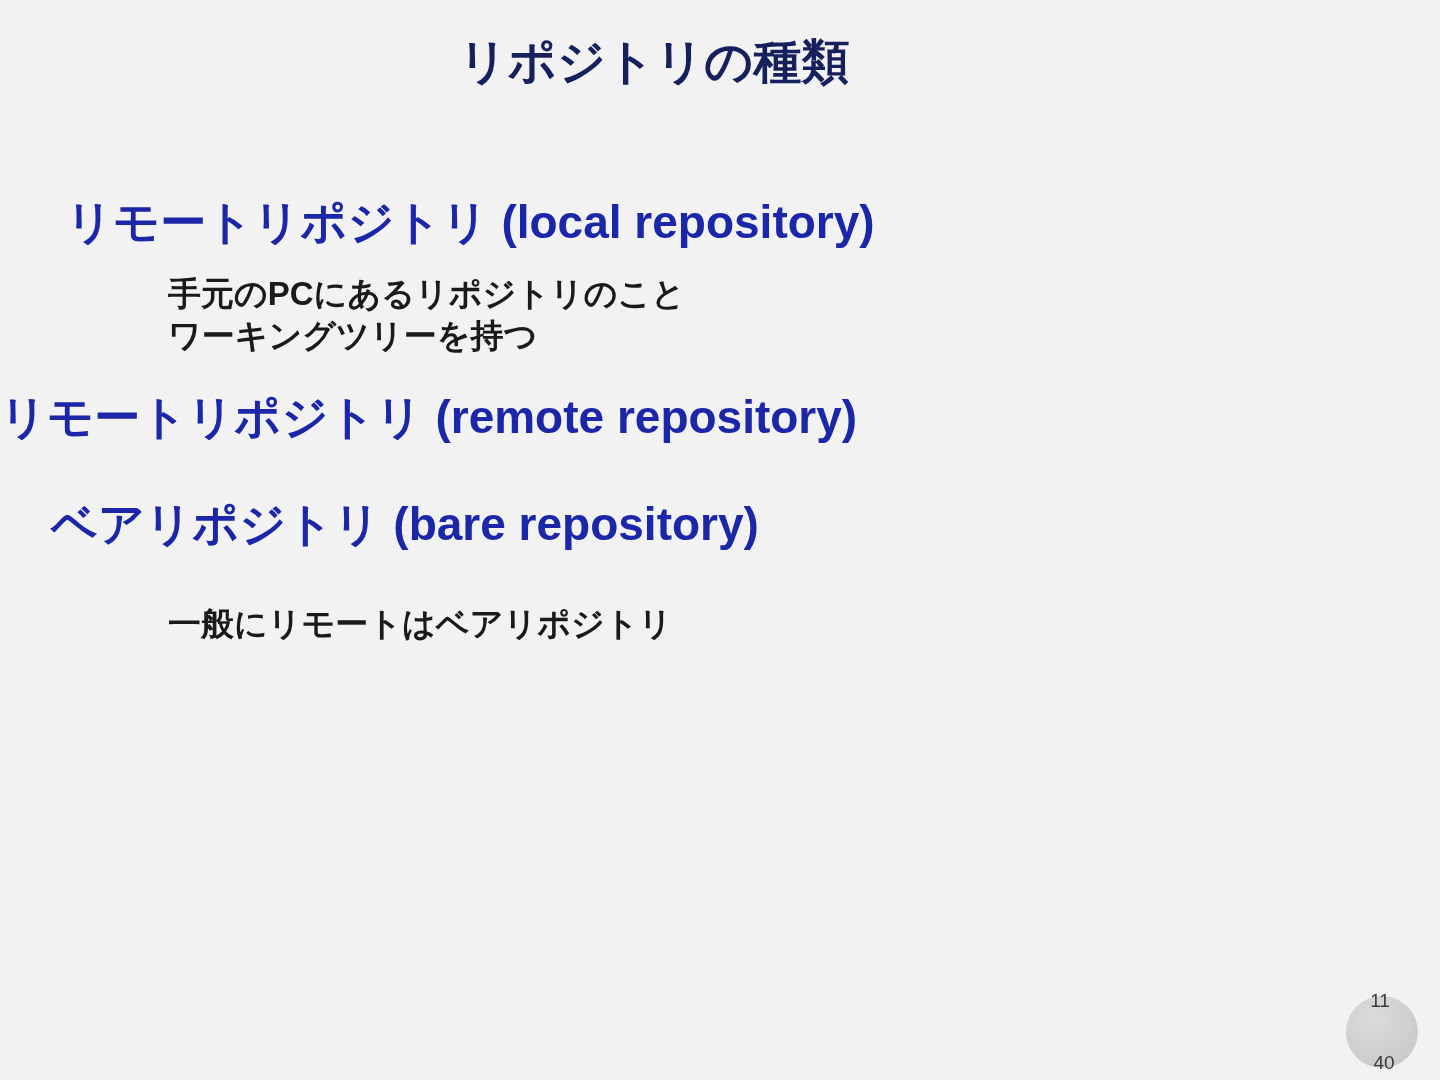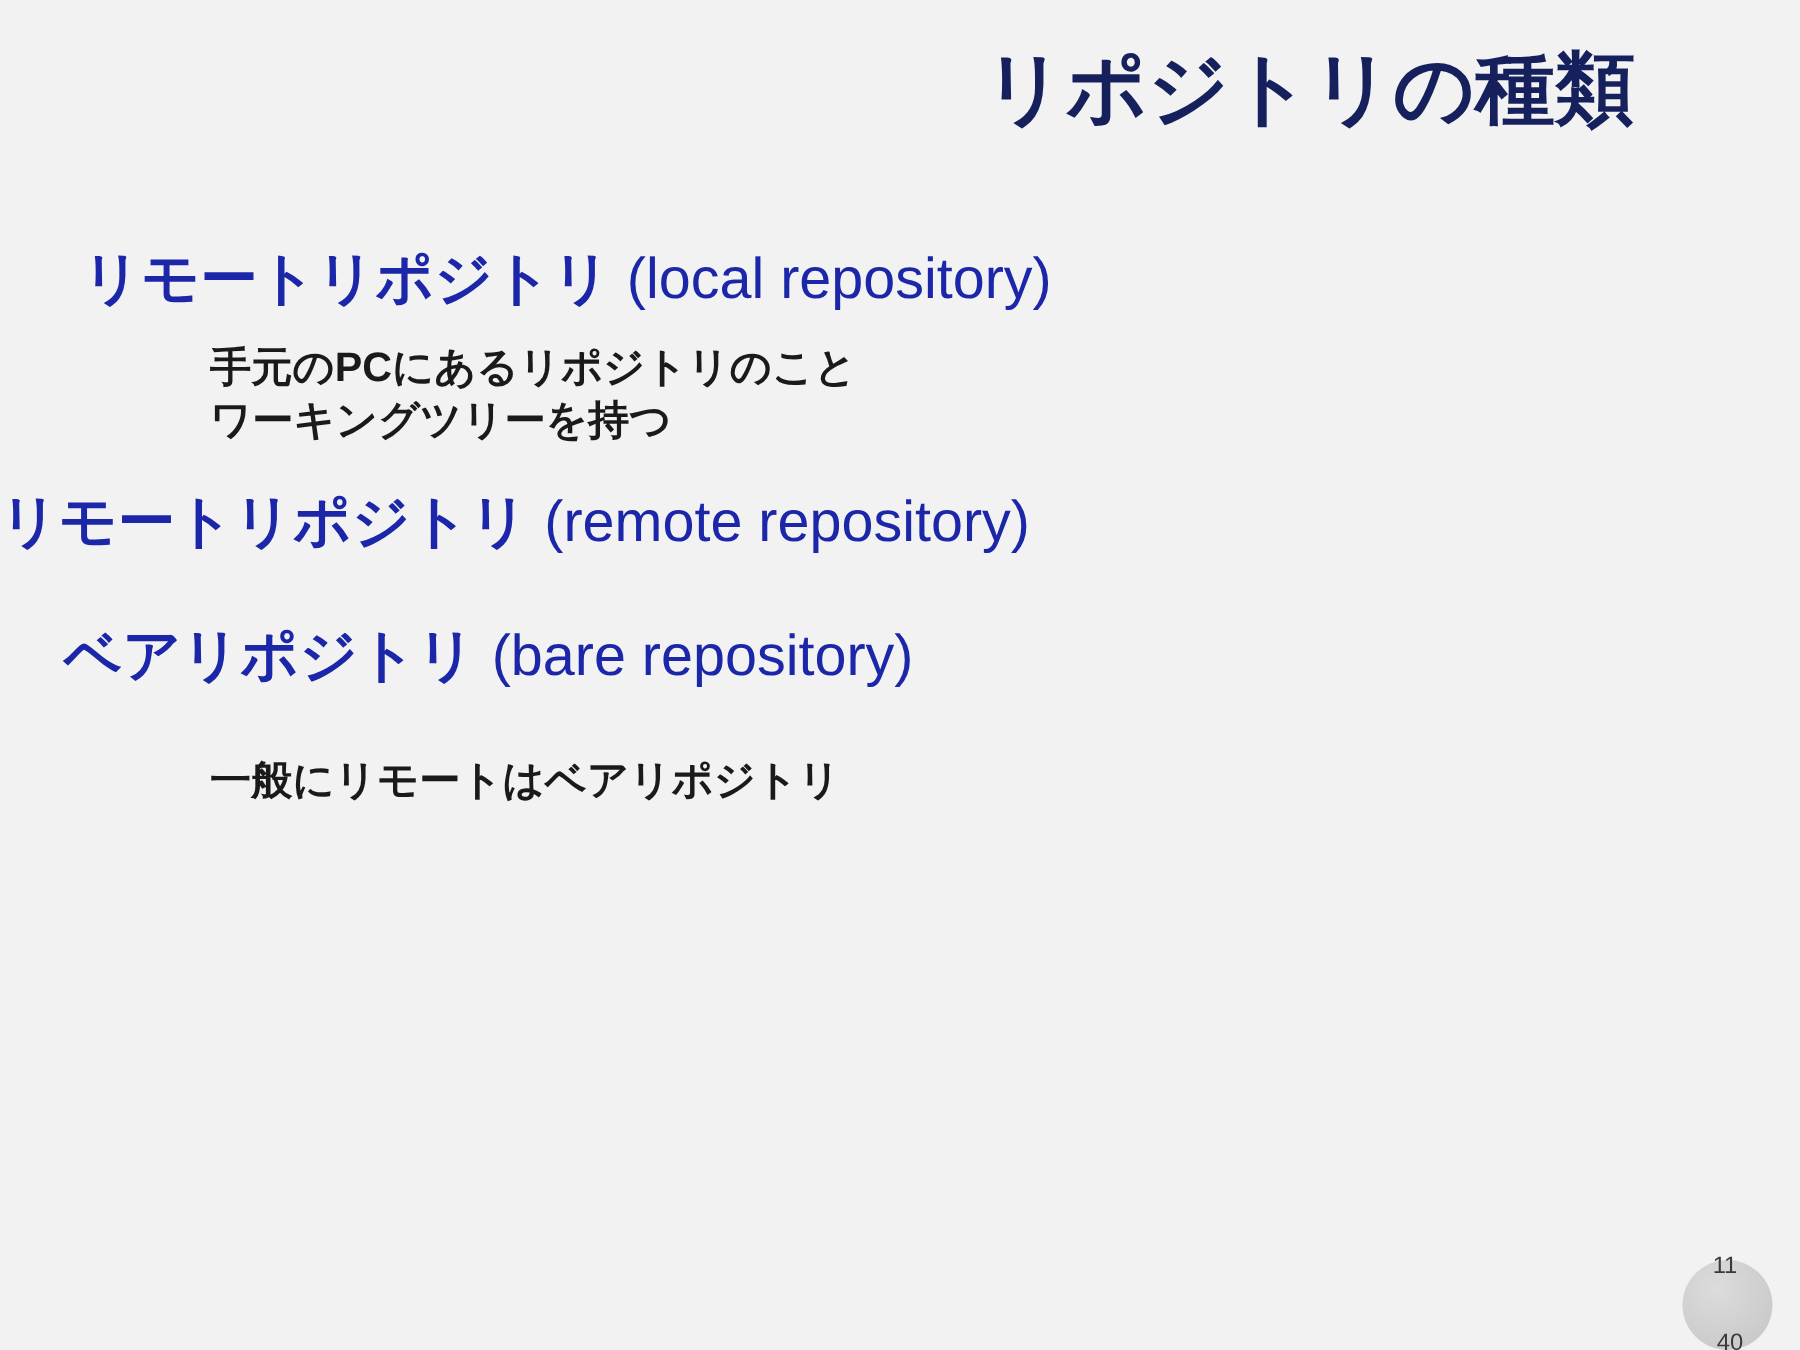--- a/index.html
+++ b/index.html
@@ -18,42 +18,42 @@
     width: 1440px;
     height: 1080px;
     position: relative;
     box-sizing: border-box;
   }
   .slide-title {
     position: absolute;
     top: 36px;
     left: 0;
     width: 1308px;
-    text-align: right;
-    font-size: 64px;
+    text-align: center;
+    font-size: 48px;
     font-weight: bold;
     color: #16205c;
     letter-spacing: 0px;
     line-height: 1.1;
   }
   .body {
     position: absolute;
     top: 196px;
     left: 0;
     width: 1440px;
   }
   .heading {
     color: #1b27a8;
     font-weight: bold;
     font-size: 46px;
     line-height: 1.15;
     white-space: nowrap;
   }
   .heading .en {
-    font-weight: normal;
+    font-weight: bold;
     margin-top: 46px;
   }
   .detail {
     color: #1a1a1a;
     font-weight: bold;
     font-size: 33px;
     line-height: 1.28;
   }
   .block-local .heading { padding-left: 66px; }
   .block-local .detail  { padding-left: 168px; padding-top: 24px; }
@@ -62,21 +62,21 @@
   .block-remote .heading { }
   .block-remote .detail  { padding-left: 168px; padding-top: 26px; }
 
   .block-bare { margin-top: 54px; }
   .block-bare .heading { padding-left: 51px; }
   .block-bare .detail  { padding-left: 168px; padding-top: 52px; }
 
   .page-badge {
     position: absolute;
     right: 22px;
-    bottom: 0;
+    bottom: 12px;
     width: 72px;
     height: 72px;
     border-radius: 50%;
     background: radial-gradient(circle at 38% 32%, #dcdcdc 0%, #cfcfcf 55%, #c4c4c4 100%);
     color: #3a3a3a;
     font-size: 19px;
     line-height: 1.05;
     display: flex;
     flex-direction: column;
     align-items: center;

